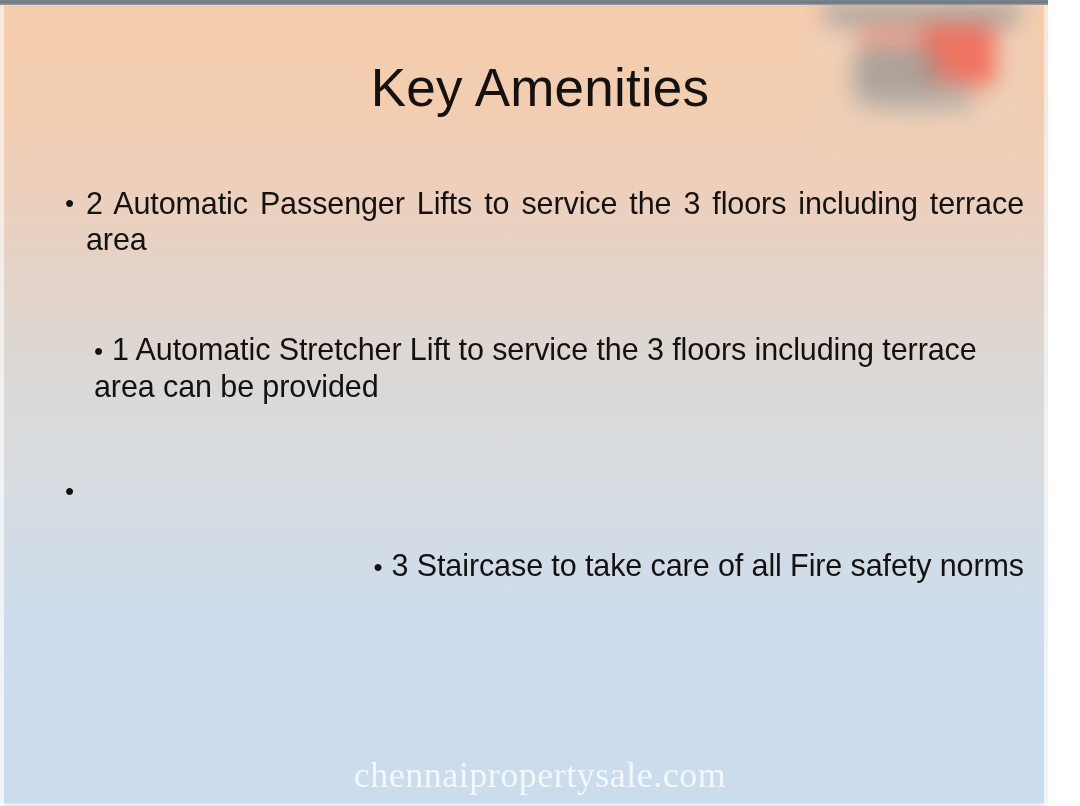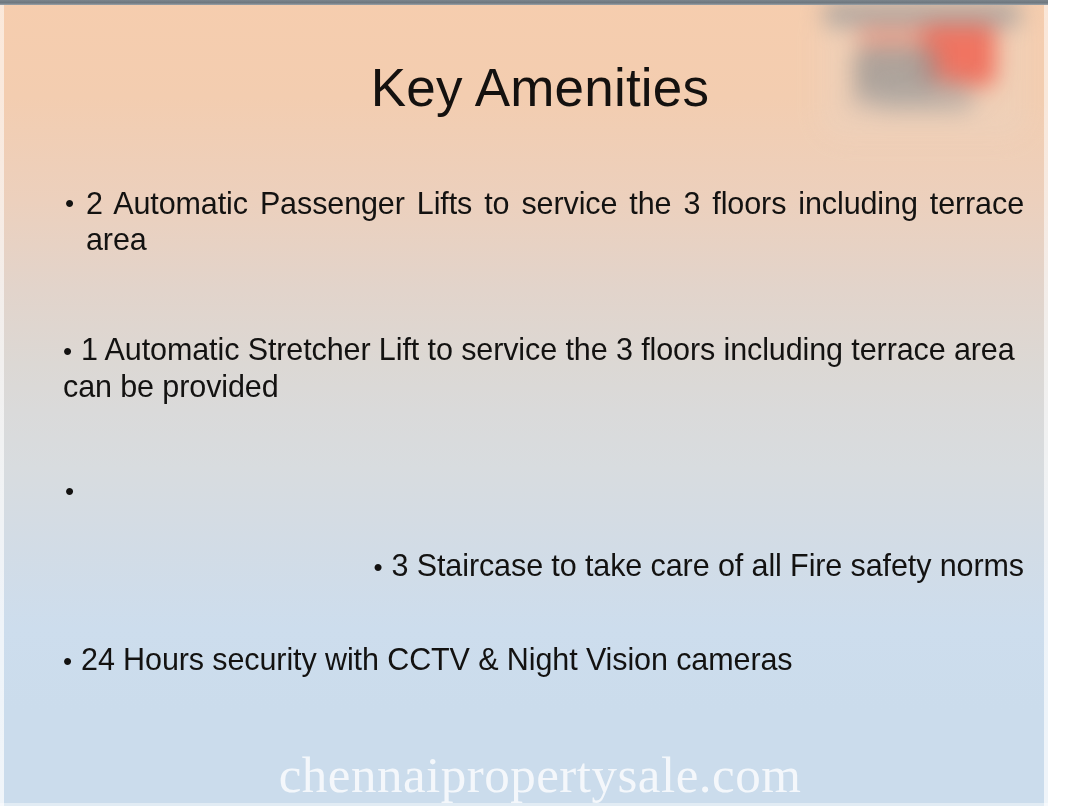--- a/index.html
+++ b/index.html
@@ -196,40 +196,40 @@
     line-height: 35.5px;
     color: #131211;
   }
 
   .bullet .text {
     display: inline;
   }
 
   
   #bullet-1 { margin-top: 0px; }
-  #bullet-2 { margin-top: 39px; }
+  #bullet-2 { margin-top: 39px; margin-left: 31px; }
   #bullet-3 { margin-top: 69px; }
   #bullet-4 { margin-top: 39px; text-align: right; }
   #bullet-5 { margin-top: 56px; }
 
   
   .bullet.hang::after {
     content: "";
     display: inline-block;
     width: 100%;
   }
 
   #watermark {
     position: absolute;
     left: 0;
     bottom: 6px;
     width: 1080px;
     text-align: center;
     font-family: "Liberation Serif", "DejaVu Serif", serif;
-    font-size: 51px;
+    font-size: 36px;
     line-height: 50px;
     color: rgba(255, 255, 255, 0.78);
     letter-spacing: .5px;
     z-index: 25;
     pointer-events: none;
   }
 </style>
 </head>
 <body>
 
@@ -263,21 +263,18 @@
     </div>
 
     <div id="bullet-3" class="bullet hang">
       <span class="marker">•</span>
     </div>
 
     <div id="bullet-4" class="bullet flush">
       <span class="marker">•</span><span class="text">3 Staircase to take care of all Fire safety norms</span>
     </div>
 
-    <div id="bullet-5" class="bullet flush">
-      <span class="marker">•</span><span class="text">24 Hours security with CCTV &amp; Night Vision cameras</span>
-    </div>
 
   </div>
 
   <div id="watermark">chennaipropertysale.com</div>
 
 </div>
 
 </body></html>

